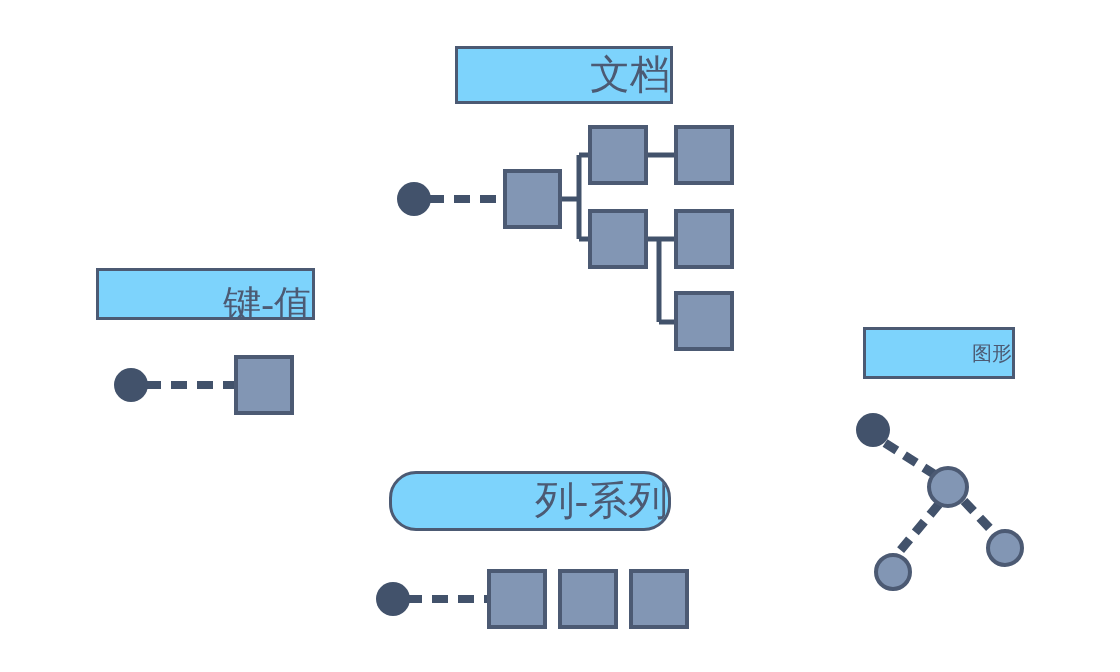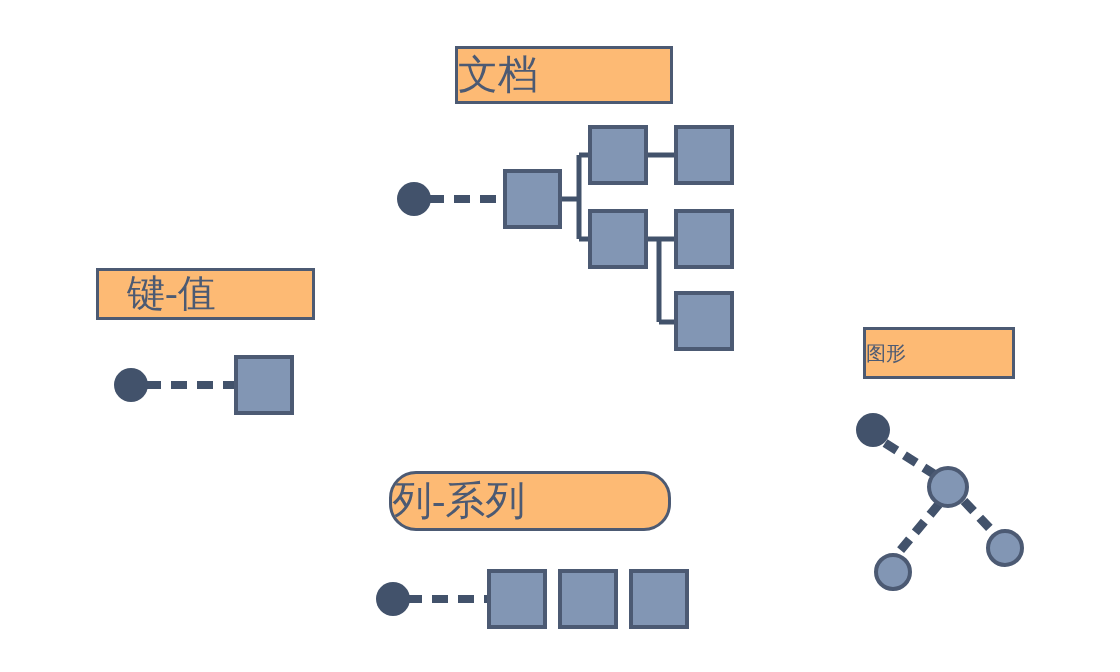--- a/index.html
+++ b/index.html
@@ -20,42 +20,42 @@
     left: 0; top: 0;
     width: 1120px;
     height: 672px;
   }
 
   
   .label-box {
     position: absolute;
     box-sizing: border-box;
     border: 3px solid #4c5a73;
-    background: #fdba74;
+    background: #7dd3fc;
     color: #4c5a73;
     display: flex;
     align-items: center;
-    justify-content: flex-start;
+    justify-content: flex-end;
     overflow: hidden;
     line-height: 1;
     white-space: nowrap;
   }
 
   #label-document {
     left: 455px; top: 46px;
     width: 218px; height: 58px;
     font-size: 40px;
   }
   #label-keyvalue {
     left: 96px; top: 268px;
     width: 219px; height: 52px;
     font-size: 38px;
     align-items: flex-start;
   }
-  #label-keyvalue .txt { position: relative; top: 3px; margin-left: 28px; }
+  #label-keyvalue .txt { position: relative; top: 14px; margin-left: 28px; }
 
   #label-columnfamily {
     left: 389px; top: 471px;
     width: 282px; height: 60px;
     font-size: 40px;
     border-radius: 27px;
   }
   #label-graph {
     left: 863px; top: 327px;
     width: 152px; height: 52px;

